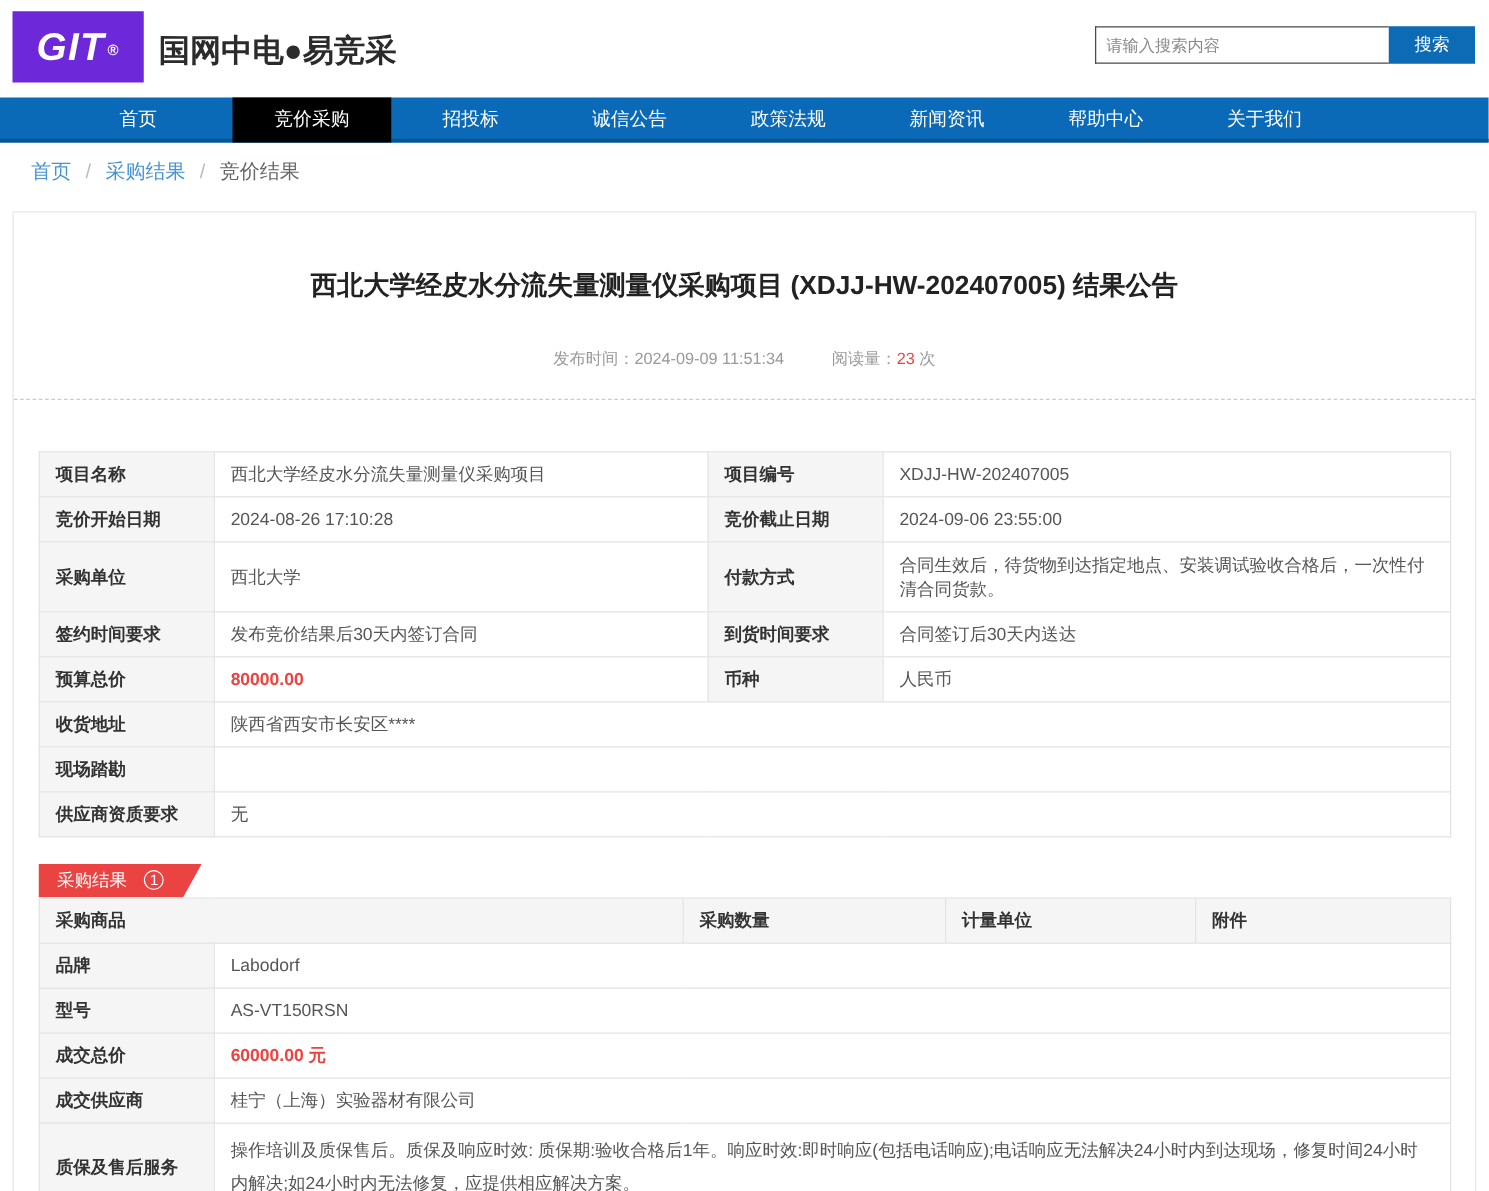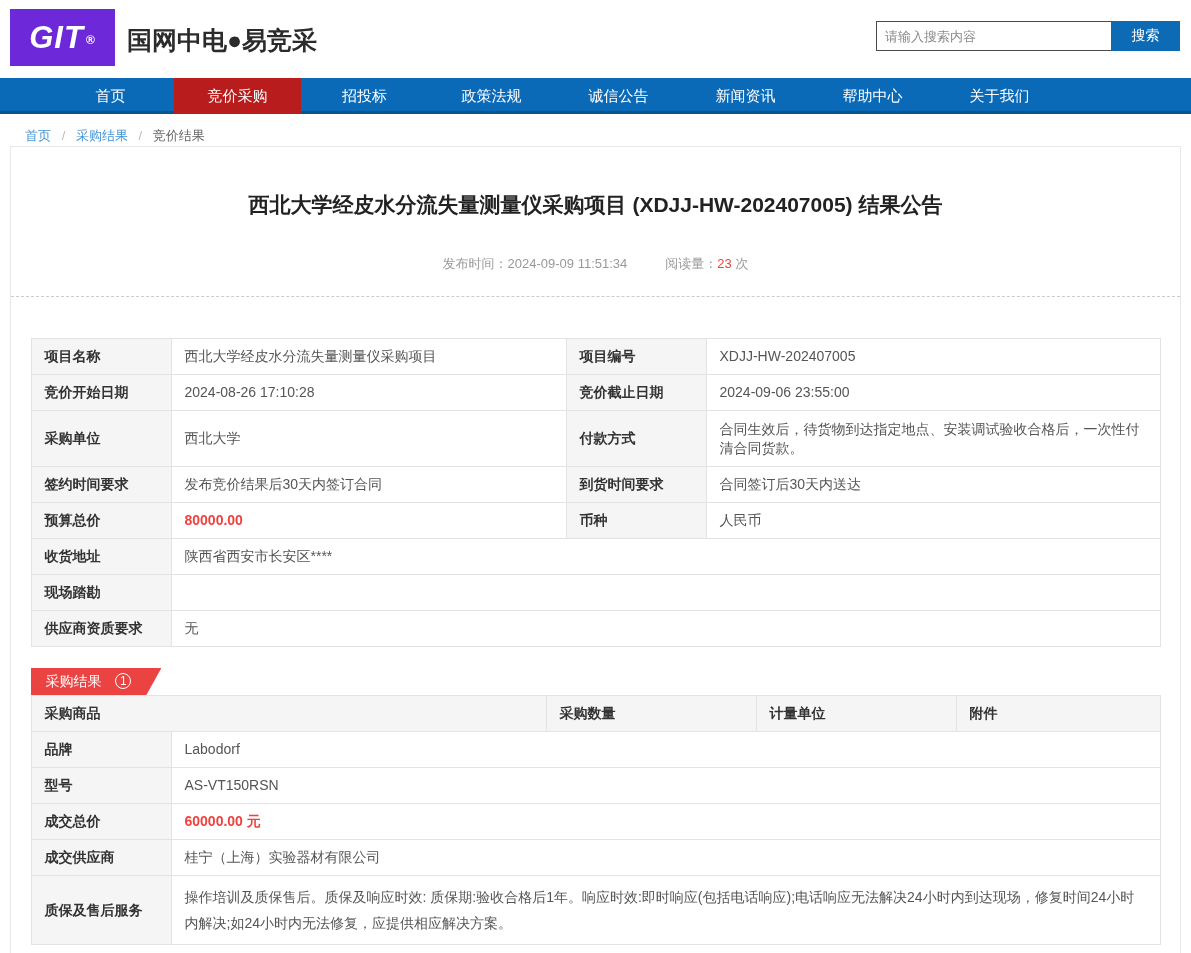--- a/index.html
+++ b/index.html
@@ -19,24 +19,24 @@
   .search-input::placeholder { color:#8a8a8a; }
   .search-btn { width:69px; height:30px; background:#0d6ab4; color:#fff; border:none;
     font-size:14px; cursor:pointer; }
 
   
   .main-nav { height:36px; background:#0a6ab7; position:relative; }
   .main-nav::after { content:""; position:absolute; left:0; right:0; bottom:0; height:3px; background:#07548f; }
   .main-nav ul { list-style:none; display:flex; padding-left:47px; position:relative; z-index:1; }
   .main-nav li { width:127px; height:36px; line-height:35px; text-align:center;
     color:#fff; font-size:15px; cursor:pointer; }
-  .main-nav li.active { background:#b91c1c; }
-
-  
-  .breadcrumb { padding:13px 0 0 25px; font-size:13px; color:#999; }
+  .main-nav li.active { background:#000000;margin-left:12px; }
+
+  
+  .breadcrumb { padding:13px 0 20px 25px; font-size:16px; color:#999; }
   .breadcrumb .bc-link { color:#4494d4; text-decoration:none; cursor:pointer; }
   .breadcrumb .bc-current { color:#666; }
   .breadcrumb .sep { color:#bbb; margin:0 7px; }
 
   
   .card { margin:1px 10px 0; border:1px solid #e8e8e8; background:#fff; min-height:1100px; padding-bottom:40px; }
   .article-title { text-align:center; padding:44px 40px 0; font-size:21px; font-weight:bold; color:#222; }
   .article-meta { text-align:center; margin-top:36px; font-size:13px; color:#999; }
   .article-meta .views { margin-left:38px; }
   .red-text { color:#f0413e; }
@@ -75,22 +75,22 @@
     <input class="search-input" type="text" placeholder="请输入搜索内容" style="">
     <button class="search-btn">搜索</button>
   </div>
 </div>
 
 <nav class="main-nav">
   <ul>
     <li>首页</li>
     <li class="active">竞价采购</li>
     <li>招投标</li>
+    <li>诚信公告</li>
     <li>政策法规</li>
-    <li>诚信公告</li>
     <li>新闻资讯</li>
     <li>帮助中心</li>
     <li>关于我们</li>
   </ul>
 </nav>
 
 <div class="breadcrumb">
   <span class="bc-link">首页</span>
   <span class="sep">/</span>
   <span class="bc-link">采购结果</span>

